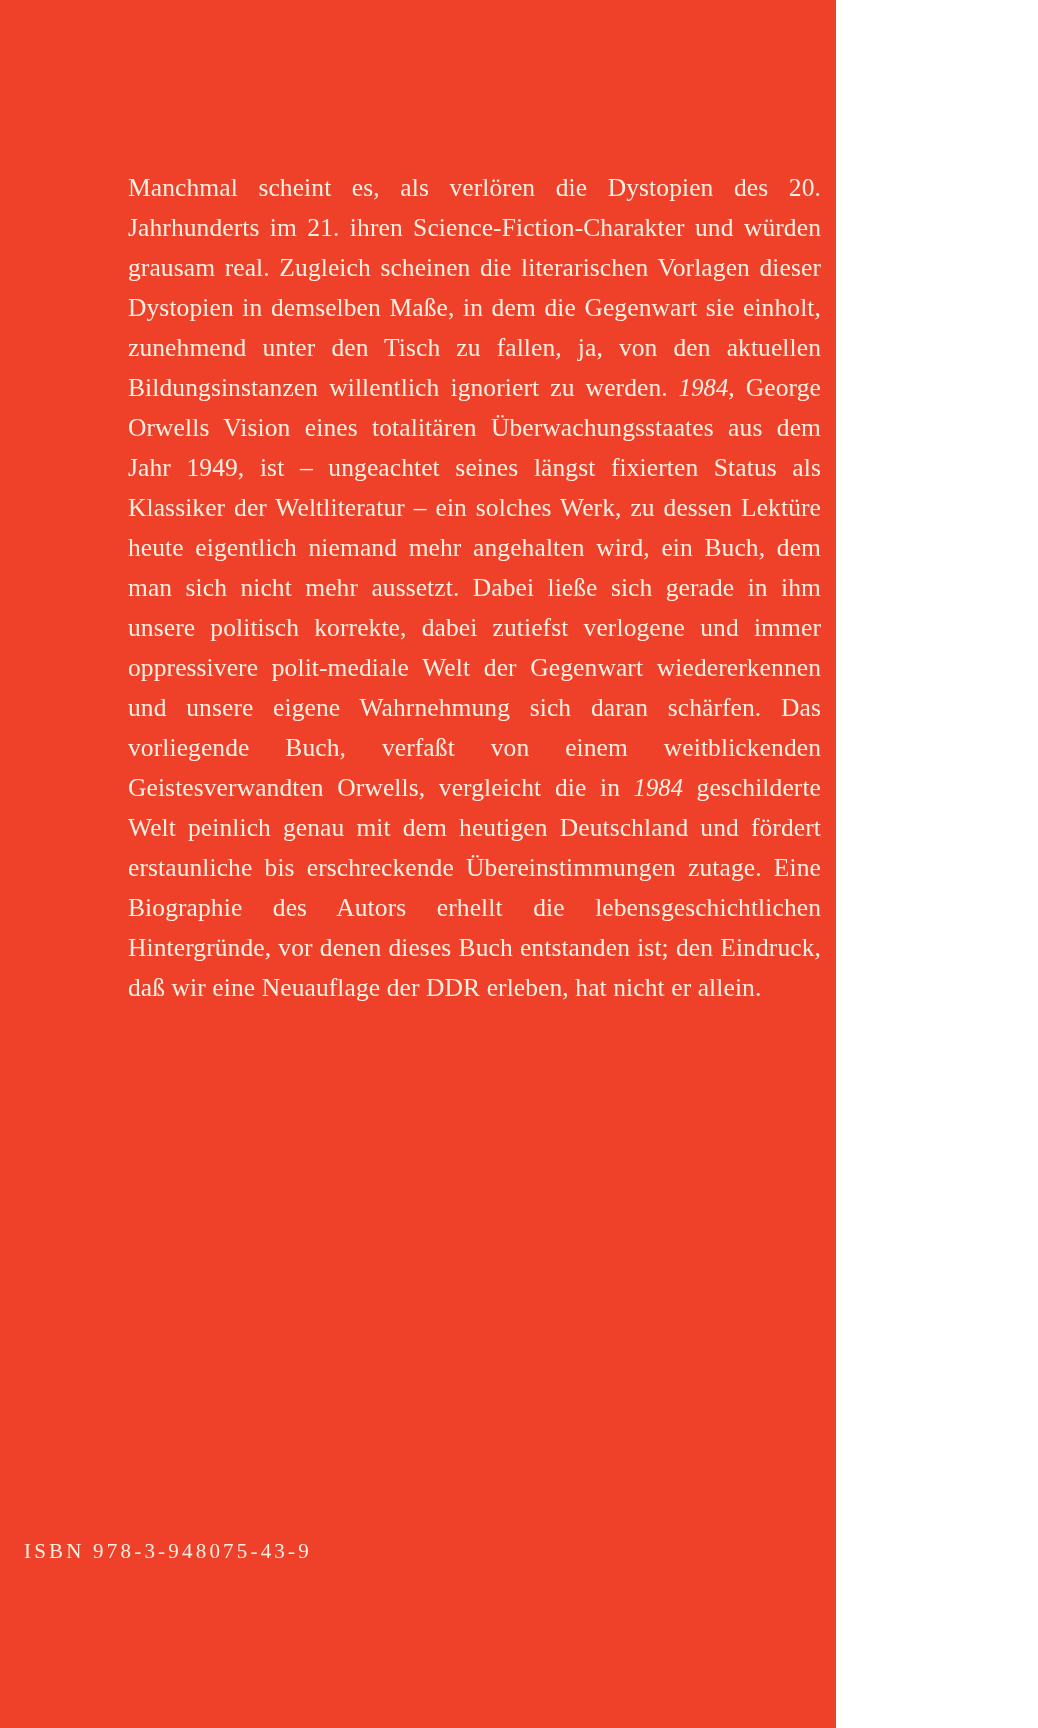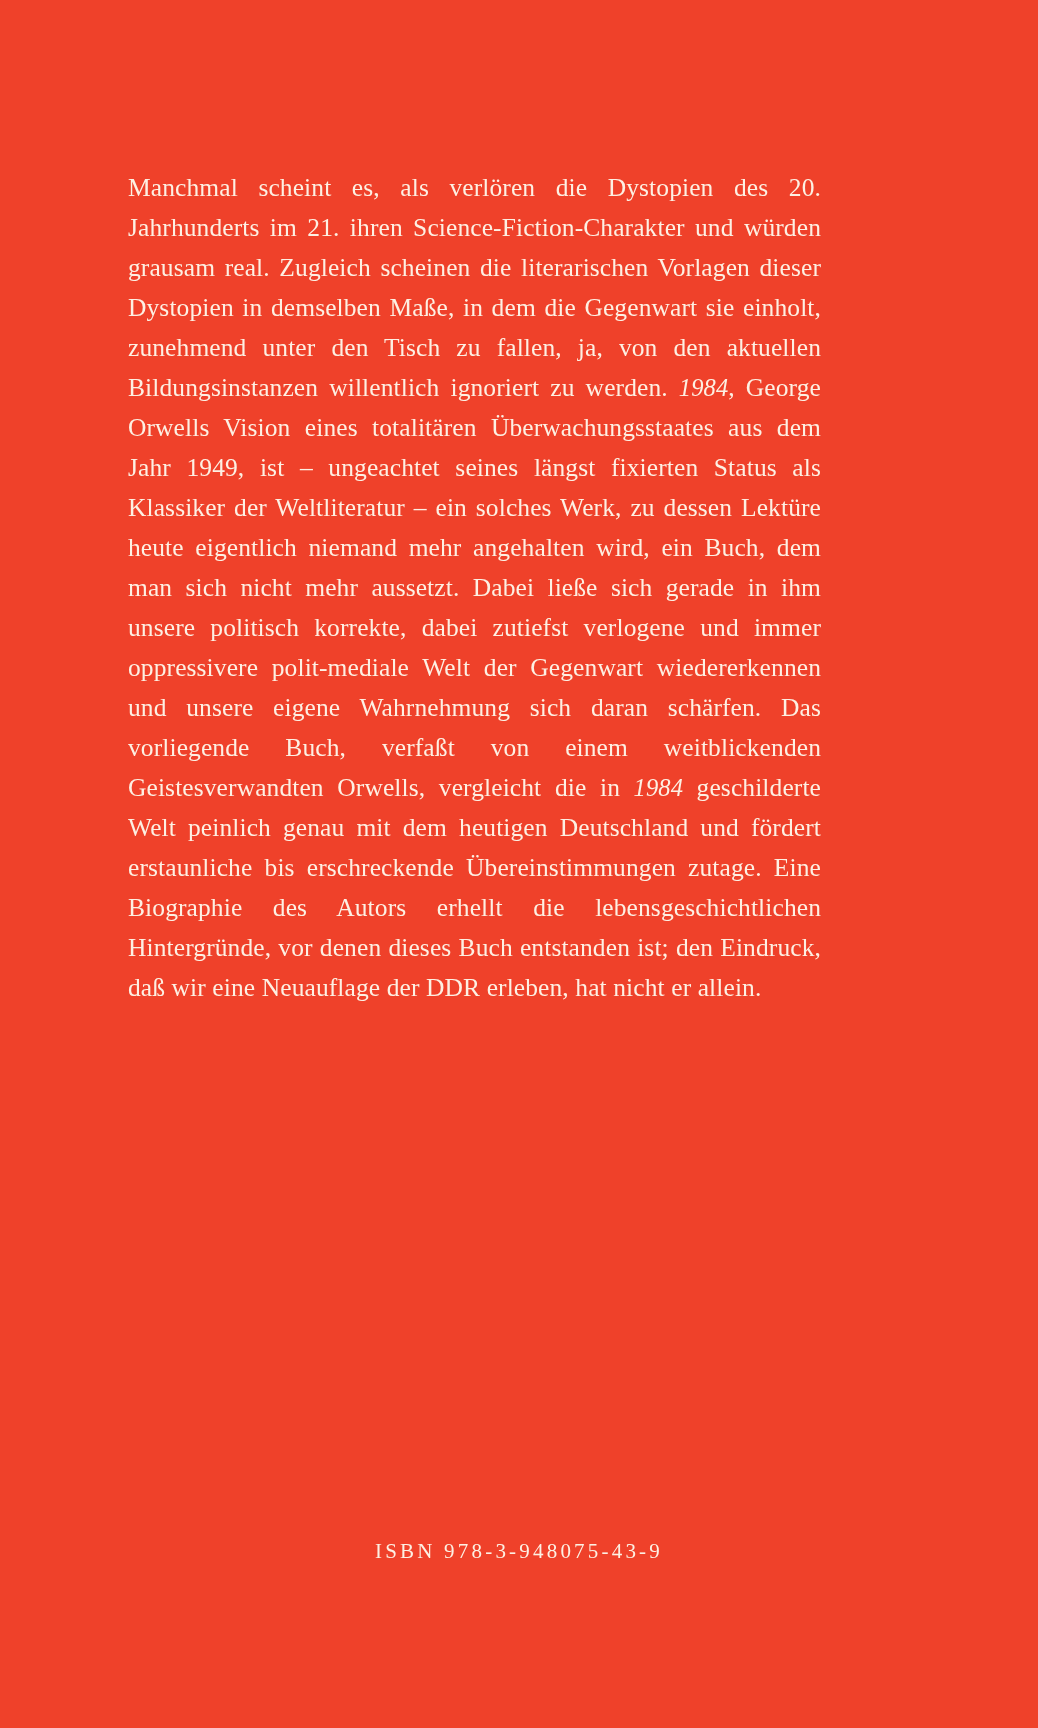--- a/index.html
+++ b/index.html
@@ -5,21 +5,21 @@
   html, body {
     margin: 0;
     padding: 0;
   }
   body {
     background: #ffffff;
   }
 
   .cover {
     position: relative;
-    width: 1038px;
+    width: 836px;
     height: 1728px;
     background: #ef412a;
     overflow: hidden;
     box-sizing: border-box;
   }
 
   .blurb {
     position: absolute;
     left: 128px;
     top: 168px;
@@ -44,27 +44,28 @@
   .work-title {
     font-style: italic;
     font-size: 24.5px;
   }
 
   .isbn {
     position: absolute;
     left: 0;
     right: 0;
     top: 1537px;
-    text-align: center;
+    text-align: left;
     font-family: "Liberation Serif", "DejaVu Serif", serif;
     font-size: 21px;
     line-height: 28px;
     color: #fdf0e3;
     letter-spacing: 3.2px;
     white-space: pre;
+    padding-left: 24px;
   }
 </style>
 </head>
 <body>
 
 <div class="cover" style="background: rgb(239, 65, 42);">
 
   <div class="blurb" style="color: rgb(253, 240, 227);">
     <p><span>Manchmal scheint es, als verlören die Dystopien des 20. Jahrhunderts im 21. ihren Science-Fiction-Charakter und würden grausam real. Zugleich scheinen die literarischen Vorlagen dieser Dystopien in demselben Maße, in dem die Gegenwart sie einholt, zunehmend unter den Tisch zu fallen, ja, von den aktuellen Bildungsinstanzen willentlich ignoriert zu werden. </span><span class="work-title">1984</span><span>, George Orwells Vision eines totalitären Überwachungsstaates aus dem Jahr 1949, ist – ungeachtet seines längst fixierten Status als Klassiker der Weltliteratur – ein solches Werk, zu dessen Lektüre heute eigentlich niemand mehr angehalten wird, ein Buch, dem man sich nicht mehr aussetzt. Dabei ließe sich gerade in ihm unsere politisch korrekte, dabei zutiefst verlogene und immer oppressivere polit-mediale Welt der Gegenwart wiedererkennen und unsere eigene Wahrnehmung sich daran schärfen. Das vorliegende Buch, verfaßt von einem weitblickenden Geistesverwandten Orwells, vergleicht die in </span><span class="work-title">1984</span><span> geschilderte Welt peinlich genau mit dem heutigen Deutschland und fördert erstaunliche bis erschreckende Übereinstimmungen zutage. Eine Biographie des Autors erhellt die lebensgeschichtlichen Hintergründe, vor denen dieses Buch entstanden ist; den Eindruck, daß wir eine Neuauflage der DDR erleben, hat nicht er allein.</span></p>
   </div>

